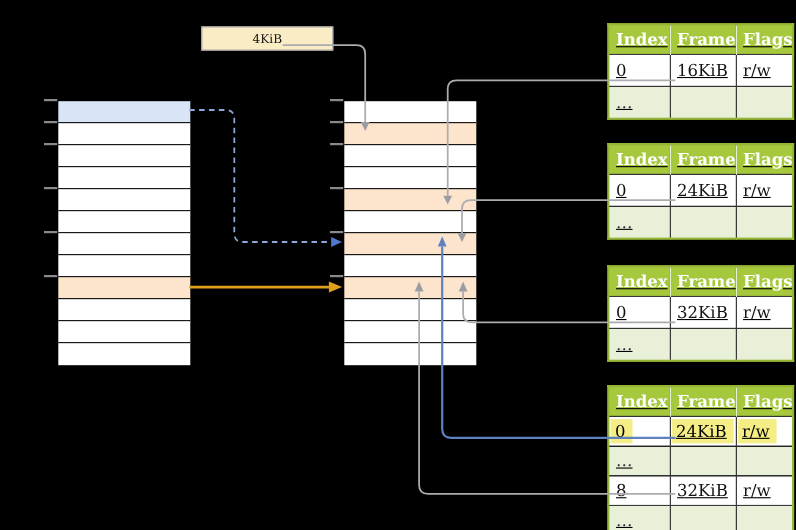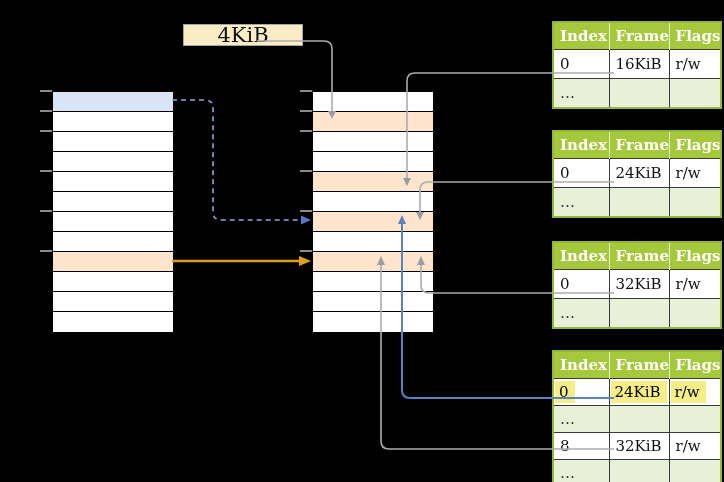--- a/index.html
+++ b/index.html
@@ -7,24 +7,24 @@
     position:relative;width:724px;height:482px;background:#000;
     font-family:"DejaVu Serif","Liberation Serif",serif;overflow:hidden;
   }
   .memcol{position:absolute;width:120px;border:1px solid #000;}
   .memrow{height:20px;border-bottom:1px solid #000;box-sizing:border-box;}
   .memrow:last-child{border-bottom:none;}
   .tick{position:absolute;width:12px;height:2px;}
   .pbox{
     position:absolute;left:183px;top:24px;width:120px;height:22px;box-sizing:border-box;
     border:1px solid #A5A5A5;display:flex;align-items:center;justify-content:center;
-    font-size:21px;color:#111;
+    font-size:11px;color:#111;
   }
   .twrap{position:absolute;left:552px;}
-  table.ptable{border-collapse:collapse;table-layout:fixed;width:170px;}
+  table.ptable{border-collapse:collapse;table-layout:fixed;width:170px;text-decoration:underline;}
   table.ptable th{
     color:#fff;font-weight:bold;font-size:15px;text-align:left;
     padding:0 0 0 6px;height:26px;border-left:1px solid #E7F0CE;overflow:hidden;
   }
   table.ptable th:first-child{border-left:none;}
   table.ptable td{
     font-size:15px;text-align:left;padding:0 0 0 6px;
     border:1px solid #3A3A3A;background:#fff;color:#111;overflow:hidden;
   }
   table.ptable tr.dots td{color:#333;}

